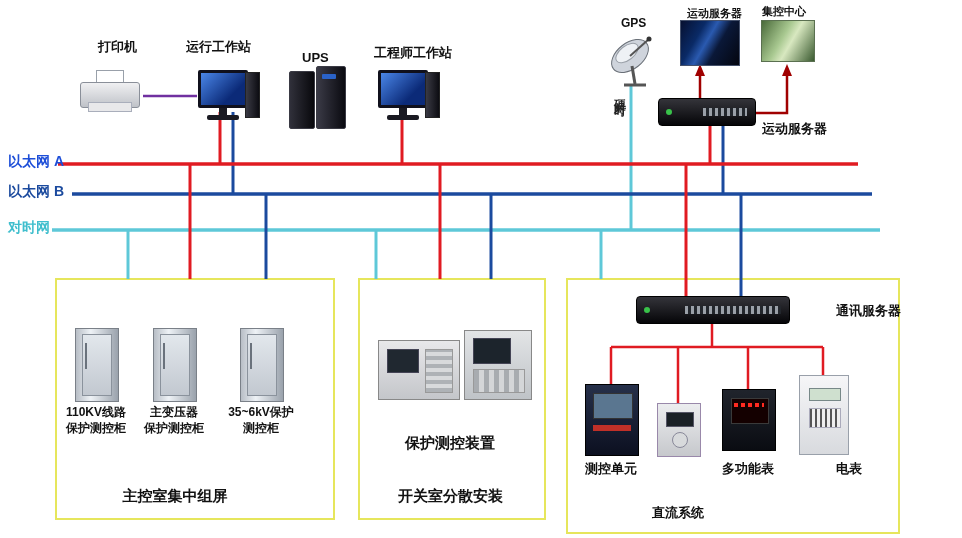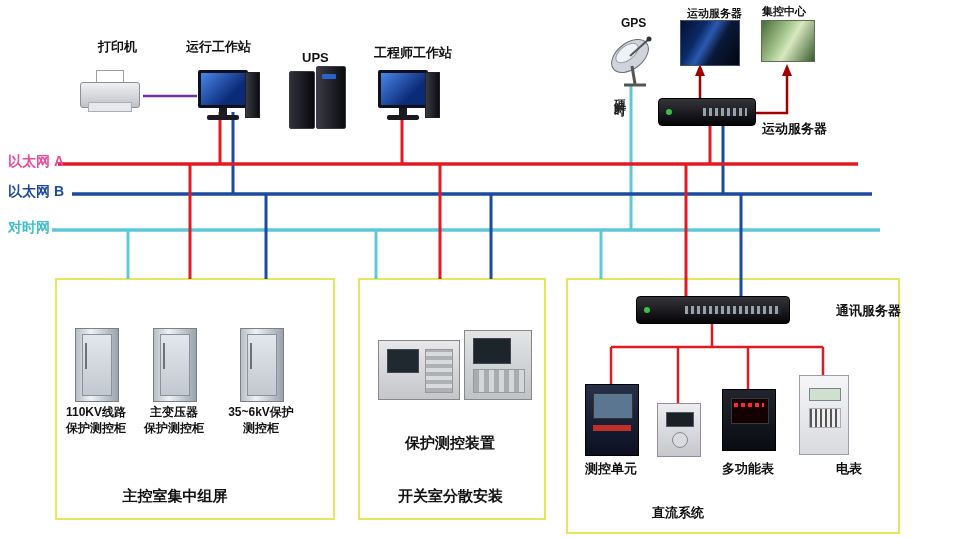--- a/index.html
+++ b/index.html
@@ -4,21 +4,21 @@
 <style>
   html,body{margin:0;padding:0;background:#fff;}
   body{font-family:"Liberation Sans","DejaVu Sans",sans-serif;}
   .stage{position:relative;width:962px;height:538px;background:#fff;overflow:hidden;}
 
   .lbl{position:absolute;font-weight:bold;color:#111;font-size:13px;z-index:4;white-space:nowrap;}
   .lbl.small{font-size:11px;}
   .lbl.big{font-size:15px;}
   .center{text-align:center;white-space:normal;}
   .pre{white-space:pre-line;}
-  .bus-a{color:#ec4899;font-size:14px;}
+  .bus-a{color:#1d4ed8;font-size:14px;}
   .bus-b{color:#1b4a9e;font-size:14px;}
   .bus-t{color:#3fbecd;font-size:14px;}
   .vt{position:absolute;writing-mode:vertical-rl;text-orientation:upright;font-size:12px;font-weight:bold;color:#222;letter-spacing:2px;z-index:4;}
 
   .wires{position:absolute;left:0;top:0;z-index:2;pointer-events:none;}
 
   .ybox{position:absolute;border:2px solid #e6e65c;background:transparent;z-index:1;}
   .b1{left:55px;top:278px;width:276px;height:238px;}
   .b2{left:358px;top:278px;width:184px;height:238px;}
   .b3{left:566px;top:278px;width:330px;height:252px;}

